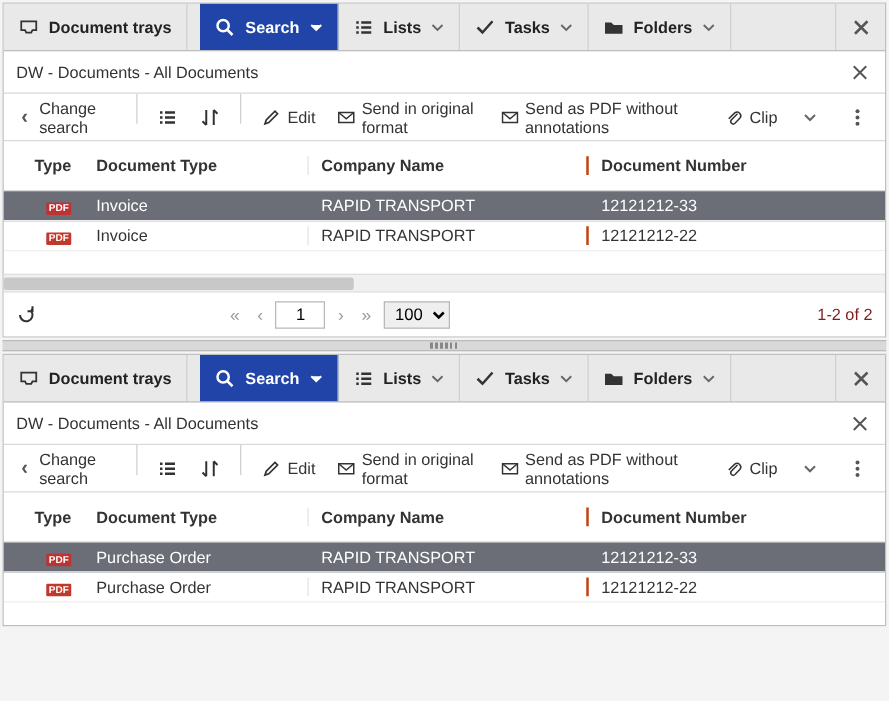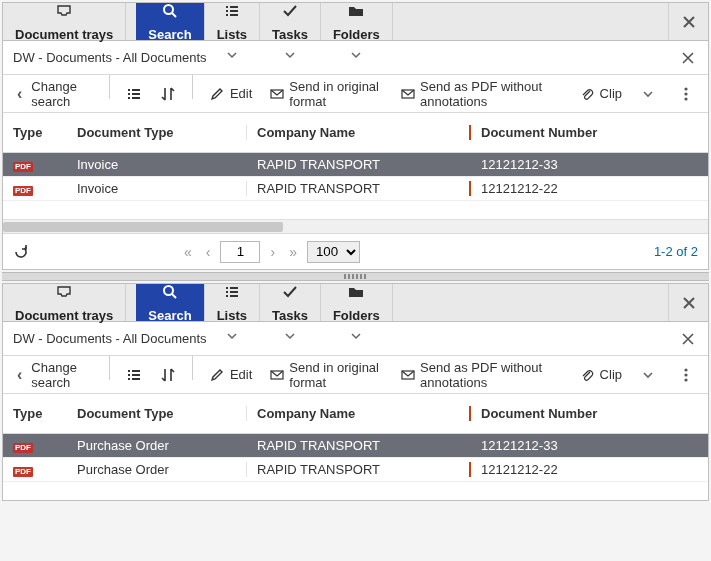--- a/index.html
+++ b/index.html
@@ -1,58 +1,58 @@
 <!DOCTYPE html>
 <html><head>
 <meta charset="utf-8">
 <style>
   * { box-sizing: border-box; margin: 0; padding: 0; font-family: Arial, Helvetica, sans-serif; }
   body { background: #f4f4f4; width: 711px; height: 561px; overflow: hidden; font-size: 13px; color: #333; }
   .pane { border: 1px solid #bfbfbf; background: #fff; width: 707px; margin: 2px; }
   
   .tabbar { display: flex; background: #e9e9e9; border-bottom: 1px solid #bfbfbf; height: 38px; align-items: stretch; }
-  .tab { display: flex; align-items: center; gap: 8px; padding: 0 12px; border-right: 1px solid #d0d0d0; cursor: pointer; font-weight: bold; color: #222; position: relative; flex-direction: column; }
+  .tab { display: flex; align-items: center; gap: 8px; padding: 0 12px; border-right: 1px solid #d0d0d0; cursor: pointer; font-weight: bold; color: #222; position: relative; }
   .tab .label { font-size: 13px; }
   .tab.active { background: #2144a8; color: #fff; margin-left: 10px; }
   .tab.active svg path, .tab.active svg rect { fill: #fff; stroke: #fff; }
   .tab .dd { width: 10px; display: flex; justify-content: center; }
   .tab-close { margin-left: auto; width: 40px; display: flex; align-items: center; justify-content: center; border-left: 1px solid #d0d0d0; cursor: pointer; }
   
   .vhead { display: flex; align-items: center; height: 34px; padding: 0 10px; border-bottom: 1px solid #d9d9d9; font-weight: normal; }
   .vhead .spacer { flex: 1; }
   .vhead .x { cursor: pointer; padding: 4px; color:#444; }
   
   .toolbar { display: flex; height: 38px; padding: 0 8px; border-bottom: 1px solid #d9d9d9; gap: 6px; }
   .tbtn { display: inline-flex; align-items: center; gap: 5px; padding: 4px 6px; cursor: pointer; color: #333; border-radius:2px; }
   .divider { width: 1px; height: 24px; background: #d0d0d0; margin: 0 4px; }
   .chev-left::before { content: "‹"; font-size: 16px; font-weight: bold; color:#555; margin-right:4px; }
   .toolbar .more { margin-left: auto; display:flex; align-items:center; gap:10px; }
   
   .thead { display: flex; height: 40px; align-items: center; border-bottom: 1px solid #d9d9d9; font-weight: bold; }
   .tcell { padding: 0 10px; }
-  .c-type { width: 64px; }
+  .c-type { width: 64px; text-align: right; }
   .c-doc  { width: 180px; border-right: 1px solid #e3e3e3; }
   .c-comp { width: 224px; border-right: 2px solid #c2410c; }
   .c-num  { flex: 1; }
   .trow { display: flex; height: 24px; align-items: center; border-bottom: 1px solid #eee; }
   .trow.selected { background: #6b6e76; color: #fff; }
   .trow.selected .pdf-badge { background: #b33; }
   .pdf-badge { display:inline-block; background:#c0392b; color:#fff; font-size:8px; font-weight:bold; padding:1px 2px; border-radius:1px; line-height:1; }
   .trow.selected .c-doc, .trow.selected .c-comp { border-right-color: transparent; }
   
   .hscroll { height: 14px; background: #f0f0f0; border-top: 1px solid #e0e0e0; position:relative; }
   .hscroll .thumb { position:absolute; left:0; top:2px; height:10px; width:280px; background:#c8c8c8; border-radius:2px; }
   
   .pager { display:flex; align-items:center; height:36px; padding:0 10px; gap:8px; background:#fff; border-top:1px solid #d9d9d9;}
   .pager .refresh { cursor:pointer; }
   .pager .nav { margin-left:auto; margin-right:auto; display:flex; align-items:center; gap:6px; }
   .pager .pgbtn { color:#999; cursor:pointer; padding:2px 4px; font-size:14px;}
   .pager input.page { width:40px; text-align:center; border:1px solid #b8b8b8; height:22px; }
   .pager select { border:1px solid #b8b8b8; height:22px; padding:0 4px;}
-  .pager .count { margin-left:auto; color:#0369a1; }
+  .pager .count { margin-left:auto; color:#7f1d1d; }
   
   .splitter { height:9px; background:#d9d9d9; border-top:1px solid #bbb; border-bottom:1px solid #bbb; display:flex; align-items:center; justify-content:center; margin:0 2px; width:707px;}
   .splitter .grip { width:24px; height:5px; background:repeating-linear-gradient(90deg,#888 0,#888 2px,transparent 2px,transparent 4px);}
   
   .ico { width:16px; height:16px; display:inline-flex; align-items:center; justify-content:center; }
   svg { display:block; }
 </style>
 </head>
 <body>
 

